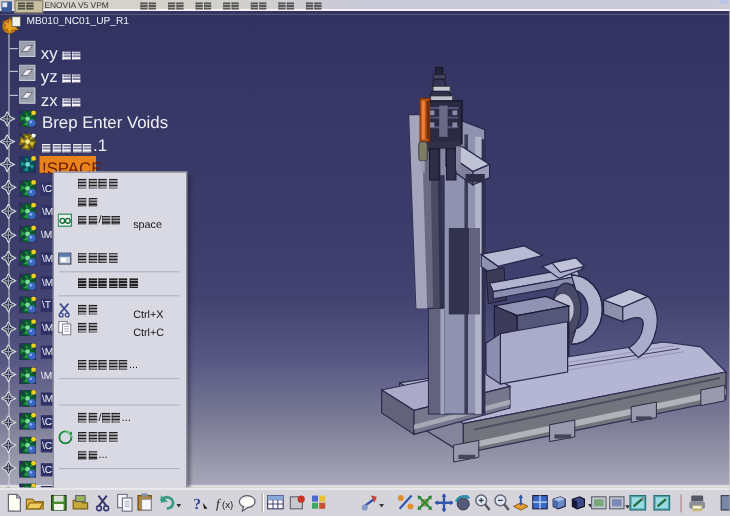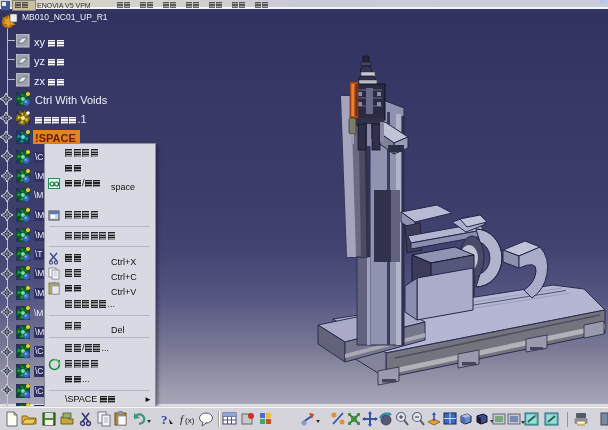--- a/index.html
+++ b/index.html
@@ -8,21 +8,21 @@
 #viewport{position:absolute;left:0;top:12px;width:608px;height:394px;overflow:hidden;
  background:linear-gradient(180deg,#323260 0%,#383866 22%,#3d3d6b 48%,#434371 60%,#575784 73%,#7b7b96 86%,#9d9daf 96%,#a6a6b8 99.4%,#dcdce4 99.6%,#e2e2e8 100%);}
 #toolbar{position:absolute;left:0;top:407px;width:608px;height:23px;background:#d4d4da;
  border-top:1px solid #f6f6fa}
 
 .zd,.zw{display:inline-block;width:7px;height:7.5px;margin-right:1.5px;vertical-align:-1px}
 .zd{background:repeating-linear-gradient(180deg,#222 0 1px,rgba(40,40,40,.38) 1px 2.5px),linear-gradient(90deg,rgba(30,30,30,.5) 0 1px,transparent 1px)}
 .zw{background:repeating-linear-gradient(180deg,#f6f6fa 0 1px,rgba(244,244,250,.38) 1px 2.5px),linear-gradient(90deg,rgba(250,250,255,.5) 0 1px,transparent 1px)}
 .zs{width:5.5px;height:6px;vertical-align:0;opacity:.68}
 
-.trow{position:absolute;color:#eef0f6;font-size:11px;white-space:nowrap}
+.trow{position:absolute;color:#eef0f6;font-size:14px;white-space:nowrap}
 .tline{position:absolute;background:#cfd2da;opacity:.85}
 
 #cmenu{position:absolute;left:44px;top:131px;width:110px;height:264px;background:#d9d9e3;
  border:1px solid #8e8e9a;box-shadow:2px 2px 3px rgba(20,20,40,.45);font-size:9px;color:#111}
 .mrow{position:absolute;left:0;width:108px;height:15px;line-height:15px;white-space:nowrap}
 .mtxt{position:absolute;left:20px;top:0}
 .msc{position:absolute;left:66px;top:4px}
 .msep{position:absolute;left:4px;width:101px;height:1px;background:#b6b6c2}
 .mico{position:absolute;left:3px;top:1px;width:13px;height:13px}
 </style></head><body>
@@ -200,36 +200,36 @@
             <circle cx="12" cy="2" r="1.8" fill="#fff"></circle>
           </g>
   </defs>
       </svg>
   <svg style="position:absolute;left:0px;top:81px" width="13" height="13">
         <use href="#exp"></use>
       </svg>
   <svg style="position:absolute;left:16px;top:80px;background:#2b2d5e" width="14" height="14">
         <use href="#pinw"></use>
       </svg>
-  <div class="trow" style="left:35px;top:82px">Ctrl With Voids</div>
+  <div class="trow" style="left:35px;top:82px">Brep Enter Voids</div>
   <svg style="position:absolute;left:0px;top:100px" width="13" height="13">
         <use href="#exp"></use>
       </svg>
   <svg style="position:absolute;left:16px;top:99px;background:#2b2d5e" width="14" height="14">
         <use href="#piny"></use>
       </svg>
   <div class="trow" style="left:35px;top:101px"><span class="zw"></span><span class="zw"></span><span class="zw"></span><span class="zw"></span><span class="zw"></span>.1</div>
   <svg style="position:absolute;left:0px;top:119px" width="13" height="13">
         <use href="#exp"></use>
       </svg>
   <svg style="position:absolute;left:16px;top:118px;background:#2b2d5e" width="14" height="14">
         <use href="#pinc"></use>
       </svg>
   <div style="position:absolute;left:33px;top:118px;width:47px;height:14px;background:#e8831c"></div>
-  <div class="trow" style="left:35px;top:120px;color:#6a1c00;font-weight:bold">!SPACE</div>
+  <div class="trow" style="left:35px;top:120px;color:#6a1c00;font-weight:normal">!SPACE</div>
   <svg style="position:absolute;left:1px;top:138px" width="13" height="13">
         <use href="#exp"></use>
       </svg>
   <svg style="position:absolute;left:16px;top:138px;background:#2b2d5e" width="14" height="14">
         <use href="#pinw"></use>
       </svg>
   <div class="trow" style="left:34px;top:140px;font-size:8.5px;background:#2f3166;padding:0 2px 1px 1px">\C</div>
   <svg style="position:absolute;left:1px;top:158px" width="13" height="13">
         <use href="#exp"></use>
       </svg>
@@ -364,57 +364,40 @@
       </div>
 <div class="mrow" style="top:121.5px">
         <svg class="mico" width="13" height="13">
           <rect x="1" y="1" width="7" height="9" fill="#fff" stroke="#778" stroke-width=".8"></rect>
           <rect x="4" y="3" width="7" height="9" fill="#fff" stroke="#778" stroke-width=".8"></rect>
           <path d="M5.5 5 H9.5 M5.5 7 H9.5 M5.5 9 H9.5" stroke="#99a" stroke-width=".7"></path>
         </svg>
         <span class="mtxt"><span class="zd"></span><span class="zd"></span></span>
         <span class="msc">Ctrl+C</span>
       </div>
-<div class="mrow" style="top:137px">
-        <svg class="mico" width="13" height="13">
-          <rect x="1" y="1" width="10" height="11" fill="#b0b060" stroke="#707030" stroke-width=".8"></rect>
-          <rect x="4" y="4" width="7" height="8" fill="#e8e8f4" stroke="#889" stroke-width=".6"></rect>
-          <rect x="4" y="0" width="4" height="2.5" fill="#98a"></rect>
-        </svg>
-        <span class="mtxt"><span class="zd"></span><span class="zd"></span></span>
-        <span class="msc">Ctrl+V</span>
-      </div>
 <div class="mrow" style="top:152.5px">
         <span class="mtxt"><span class="zd"></span><span class="zd"></span><span class="zd"></span><span class="zd"></span><span class="zd"></span>...</span>
       </div>
 <div class="msep" style="top:171px"></div>
-<div class="mrow" style="top:174.5px">
-        <span class="mtxt"><span class="zd"></span><span class="zd"></span></span>
-        <span class="msc">Del</span>
-      </div>
 <div class="msep" style="top:193px"></div>
 <div class="mrow" style="top:196.5px">
         <span class="mtxt"><span class="zd"></span><span class="zd"></span>/<span class="zd"></span><span class="zd"></span>...</span>
       </div>
 <div class="mrow" style="top:212.5px">
         <svg class="mico" width="13" height="13">
           <circle cx="6.5" cy="6.5" r="5" fill="none" stroke="#1a8a3a" stroke-width="1.6"></circle>
           <path d="M6.5 1.5 A5 5 0 0 1 11.5 6.5" stroke="#5ac87a" stroke-width="1.6" fill="none"></path>
           <path d="M10 3 L12 1.5 L12 4.5 Z" fill="#1a8a3a"></path>
         </svg>
         <span class="mtxt"><span class="zd"></span><span class="zd"></span><span class="zd"></span><span class="zd"></span></span>
       </div>
 <div class="mrow" style="top:228px">
         <span class="mtxt"><span class="zd"></span><span class="zd"></span>...</span>
       </div>
 <div class="msep" style="top:246px"></div>
-<div class="mrow" style="top:248px">
-        <span class="mtxt">\SPACE <span class="zd"></span><span class="zd"></span></span>
-        <span style="position:absolute;left:99px;top:0;font-size:8px">►</span>
-      </div>
     </div>
 </div>
 
 <div id="toolbar">
     <svg style="position:absolute;left:4px;top:3px" width="16" height="16" viewBox="0 0 16 16">
       <path d="M3 1 H10 L13 4 V15 H3 Z" fill="#fdfdf2" stroke="#667" stroke-width="1"></path>
       <path d="M10 1 L10 4 H13" fill="none" stroke="#667" stroke-width="1"></path>
     </svg>
     <svg style="position:absolute;left:21px;top:3px" width="16" height="16" viewBox="0 0 16 16">
       <path d="M1 5 H6 L8 7 H15 V13 H1 Z" fill="#e0b040" stroke="#8a6a10" stroke-width="1"></path>

